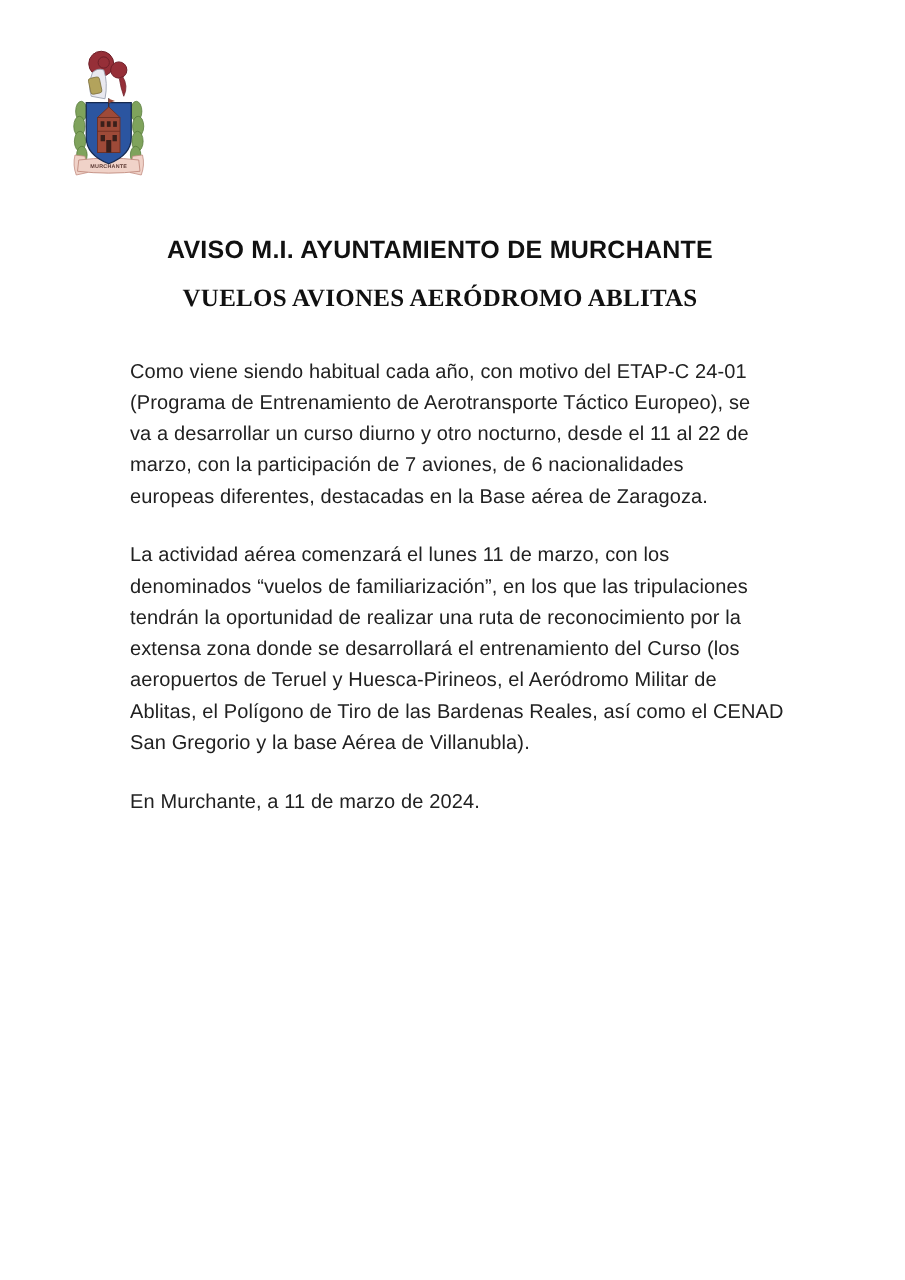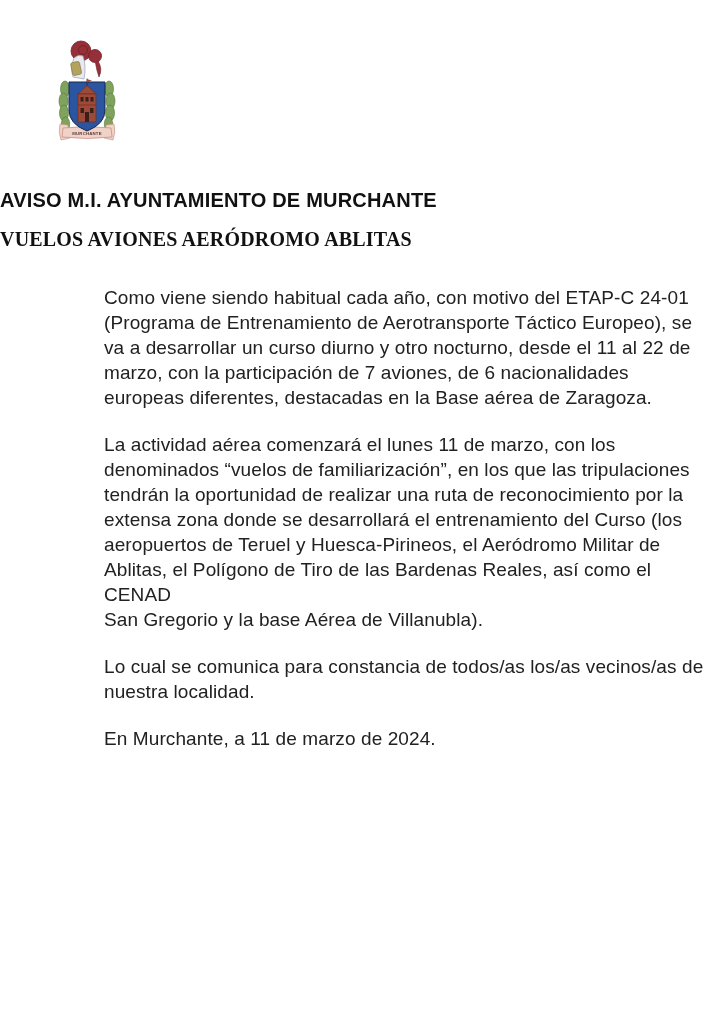--- a/index.html
+++ b/index.html
@@ -17,39 +17,40 @@
     left: 56px;
     top: 38px;
     width: 62px;
     height: 108px;
   }
   .titles {
     position: absolute;
     left: 0;
     top: 188px;
     width: 704px;
+    text-align: center;
   }
   .title {
     margin: 0;
     font-size: 20px;
     line-height: 24px;
     font-weight: 700;
     color: #111111;
     letter-spacing: 0.2px;
   }
   .title + .title { margin-top: 15px; font-family: Liberation Serif, serif; }
   .body-text {
     position: absolute;
     left: 104px;
     top: 285px;
     width: 600px;
   }
   .para {
     margin: 0 0 22px 0;
-    font-size: 19px;
+    font-size: 16px;
     line-height: 25px;
     white-space: pre-line;
     color: #212121;
     letter-spacing: 0.1px;
   }
   .para:last-child { margin-bottom: 0; }
 </style>
 </head>
 <body>
 
@@ -119,18 +120,16 @@
 va a desarrollar un curso diurno y otro nocturno, desde el 11 al 22 de
 marzo, con la participación de 7 aviones, de 6 nacionalidades
 europeas diferentes, destacadas en la Base aérea de Zaragoza.</p>
     <p class="para">La actividad aérea comenzará el lunes 11 de marzo, con los
 denominados “vuelos de familiarización”, en los que las tripulaciones
 tendrán la oportunidad de realizar una ruta de reconocimiento por la
 extensa zona donde se desarrollará el entrenamiento del Curso (los
 aeropuertos de Teruel y Huesca-Pirineos, el Aeródromo Militar de
 Ablitas, el Polígono de Tiro de las Bardenas Reales, así como el CENAD
 San Gregorio y la base Aérea de Villanubla).</p>
-    <p class="para">Lo cual se comunica para constancia de todos/as los/as vecinos/as de
-nuestra localidad.</p>
     <p class="para">En Murchante, a 11 de marzo de 2024.</p>
   </div>
 
 </div>
 
 </body></html>

